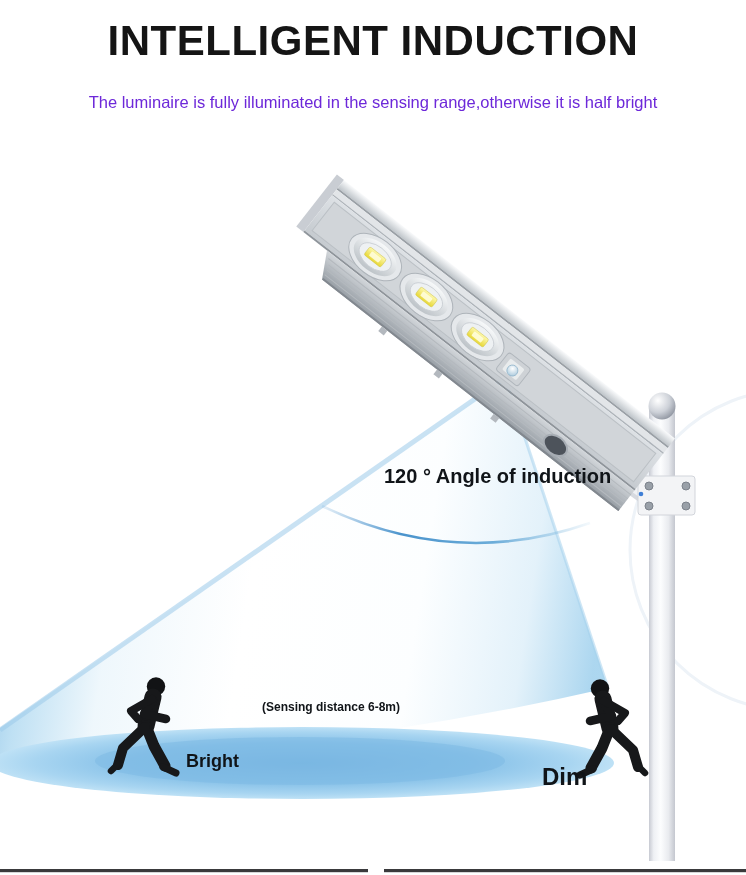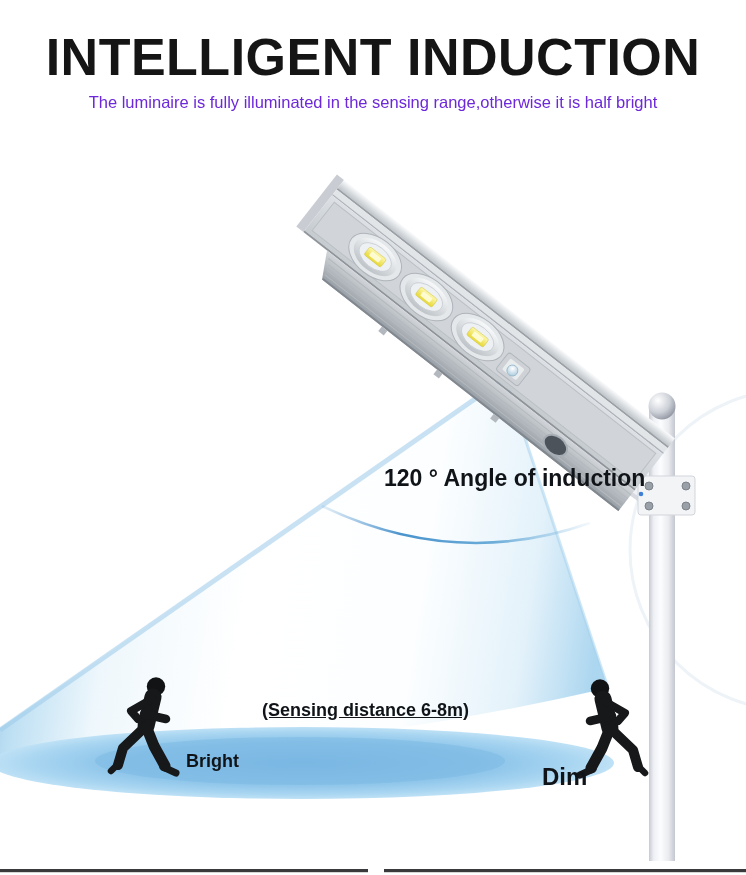--- a/index.html
+++ b/index.html
@@ -4,38 +4,38 @@
 <style>
   html,body{margin:0;padding:0;background:#ffffff;}
   #stage{
     position:relative;
     width:746px;height:875px;
     background:#ffffff;
     overflow:hidden;
     font-family:"Liberation Sans", sans-serif;
   }
   .title{
-    position:absolute;top:27px;left:0;width:746px;
+    position:absolute;top:17px;left:0;width:746px;
     text-align:center;
-    font-size:52px;font-weight:bold;color:#151515;
+    font-size:42px;font-weight:bold;color:#151515;
     letter-spacing:0.5px;white-space:nowrap;
   }
   .subtitle{
     position:absolute;top:93px;left:0;width:746px;
     text-align:center;
     font-size:16.5px;font-weight:400;color:#6d28d9;
     white-space:nowrap;
   }
   .diagram-label{
     position:absolute;
     font-weight:bold;color:#101418;
     white-space:nowrap;
   }
-  .label-angle{left:384px;top:465px;font-size:23px;}
-  .label-distance{left:262px;top:700px;font-size:18px;text-decoration:underline;}
+  .label-angle{left:384px;top:465px;font-size:20px;}
+  .label-distance{left:262px;top:700px;font-size:12px;}
   .label-bright{left:186px;top:751px;font-size:18px;text-align:right;}
   .label-dim{left:542px;top:763px;font-size:24px;}
   svg{position:absolute;left:0;top:0;}
 </style>
 </head>
 <body>
 
 <div id="stage">
 
   <div class="title">INTELLIGENT INDUCTION</div>

